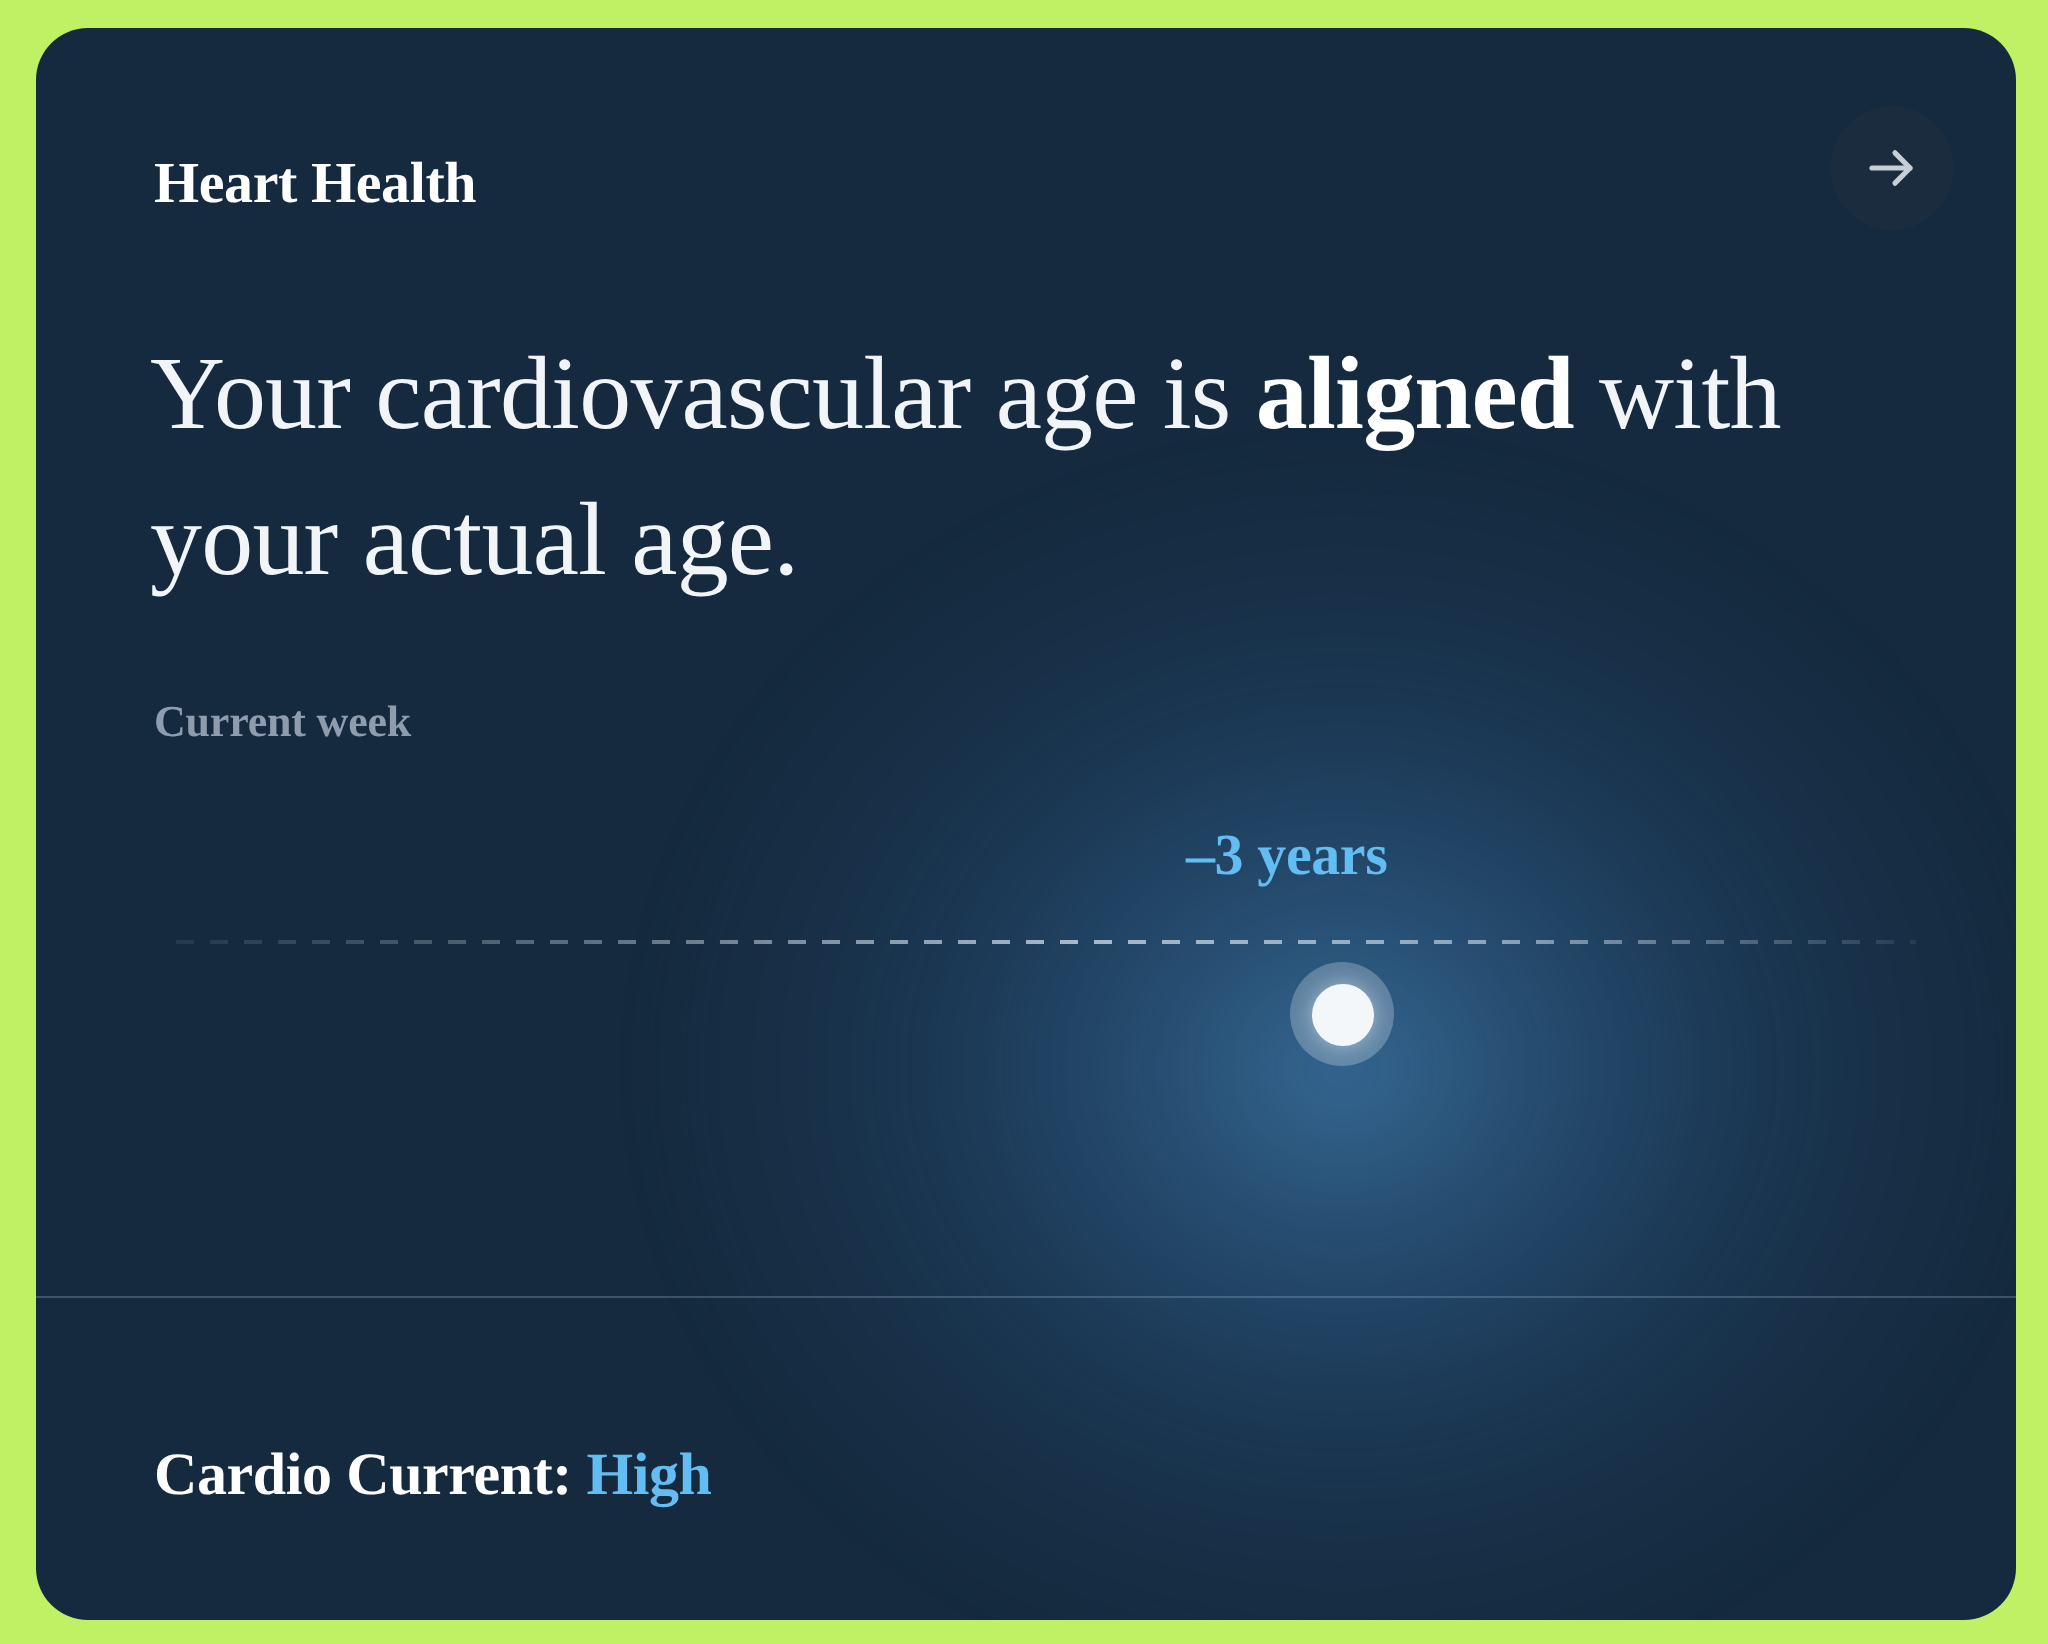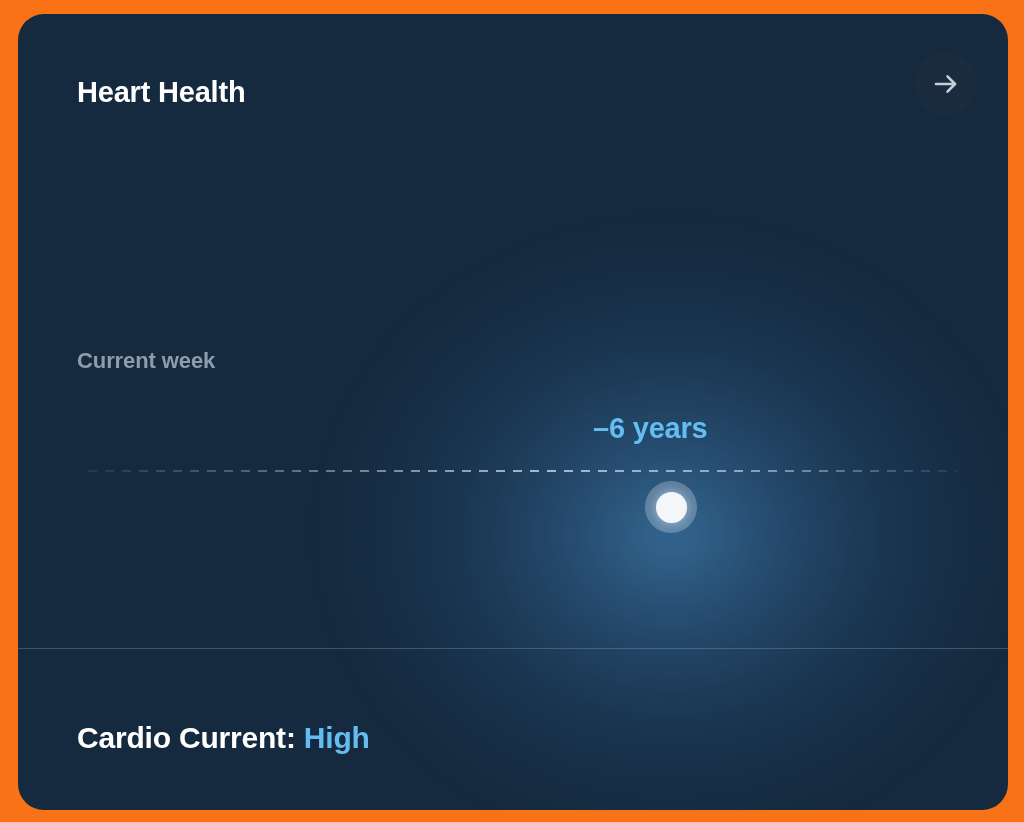--- a/index.html
+++ b/index.html
@@ -9,21 +9,22 @@
     width: 1024px;
     height: 822px;
     overflow: hidden;
     font-family: "Liberation Sans", sans-serif;
   }
 
   #screen {
     position: relative;
     width: 1024px;
     height: 822px;
-    background: #f97316;
+    background: #bef264;
+    font-family: Liberation Serif, serif;
   }
 
   
   .card {
     position: absolute;
     left: 18px;
     top: 14px;
     width: 990px;
     height: 796px;
     border-radius: 26px;
@@ -202,24 +203,27 @@
 
     <div class="card-title">Heart Health</div>
 
     <button class="arrow-btn">
       <svg width="30" height="30" viewBox="0 0 30 30" aria-hidden="true">
         <path d="M5 15 H24" stroke="#c8ced6" stroke-width="2.6" stroke-linecap="round" fill="none"></path>
         <path d="M16.5 7.4 L24 15 L16.5 22.6" stroke="#c8ced6" stroke-width="2.6" stroke-linecap="round" stroke-linejoin="round" fill="none"></path>
       </svg>
     </button>
 
+    <div class="headline">
+      <span>Your cardiovascular age is </span><b>aligned</b><span> with your actual age.</span>
+    </div>
 
     <div class="sub-label">Current week</div>
 
-    <div class="delta-value">–6 years</div>
+    <div class="delta-value">–3 years</div>
 
     <div class="baseline"></div>
 
     <div class="marker">
       <div class="marker-core"></div>
     </div>
 
     <div class="divider"></div>
 
     <div class="footer">

